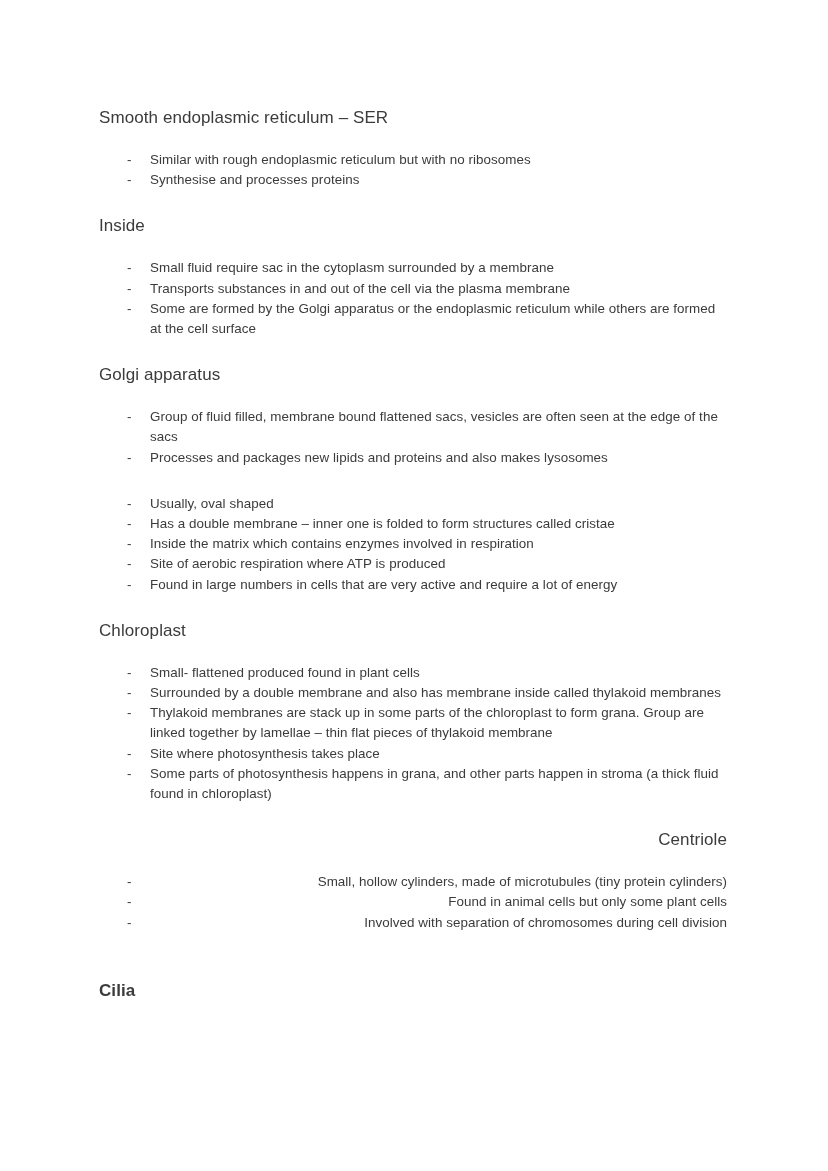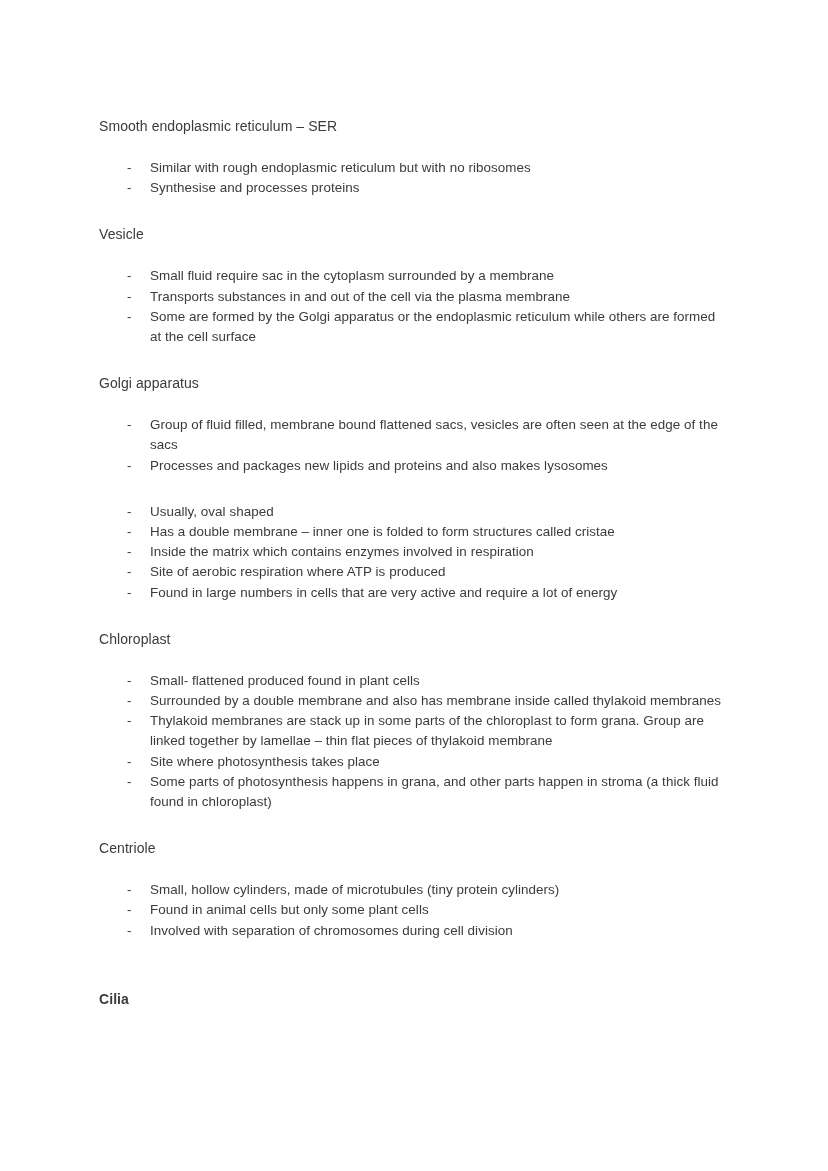--- a/index.html
+++ b/index.html
@@ -25,30 +25,31 @@
     padding: 100px 100px 0 99px;
   }
   .doc-body {
     width: 628px;
   }
   .section {
     margin: 0 0 26px 0;
   }
   .section.gap-large {
     margin-bottom: 48px;
+    text-align: right;
   }
   .section.last {
     margin-bottom: 0;
     font-weight: bold;
   }
   .section-heading {
-    font-size: 14px;
+    font-size: 17px;
     line-height: 20px;
     color: #3b3b3b;
-    margin: 16px 0 22px 0;
+    margin: 8px 0 22px 0;
     letter-spacing: 0.005em;
     white-space: pre-wrap;
   }
   .bullet-list {
     list-style: none;
     margin: 0;
     padding: 0;
   }
   .bullet-item {
     position: relative;
@@ -78,21 +79,21 @@
 <div class="page">
   <div class="doc-body" id="doc-body">
       <div class="section">
         <div class="section-heading">Smooth endoplasmic reticulum – SER</div>
         <ul class="bullet-list">
           <li class="bullet-item"><span class="bullet-marker">-</span><span class="bullet-text">Similar with rough endoplasmic reticulum but with no ribosomes</span></li>
           <li class="bullet-item"><span class="bullet-marker">-</span><span class="bullet-text">Synthesise and processes proteins</span></li>
         </ul>
       </div>
       <div class="section">
-        <div class="section-heading">Vesicle</div>
+        <div class="section-heading">Inside</div>
         <ul class="bullet-list">
           <li class="bullet-item"><span class="bullet-marker">-</span><span class="bullet-text">Small fluid require sac in the cytoplasm surrounded by a membrane</span></li>
           <li class="bullet-item"><span class="bullet-marker">-</span><span class="bullet-text">Transports substances in and out of the cell via the plasma membrane</span></li>
           <li class="bullet-item"><span class="bullet-marker">-</span><span class="bullet-text">Some are formed by the Golgi apparatus or the endoplasmic reticulum while others are formed at the cell surface</span></li>
         </ul>
       </div>
       <div class="section">
         <div class="section-heading">Golgi apparatus</div>
         <ul class="bullet-list">
           <li class="bullet-item"><span class="bullet-marker">-</span><span class="bullet-text">Group of fluid filled, membrane bound flattened sacs, vesicles are often seen at the edge of the sacs</span></li>

